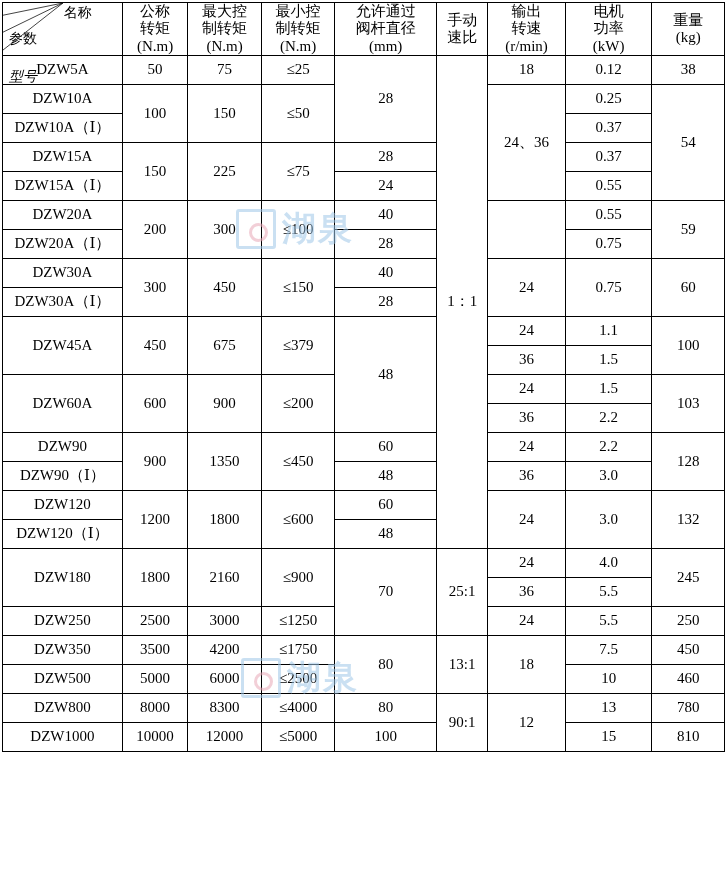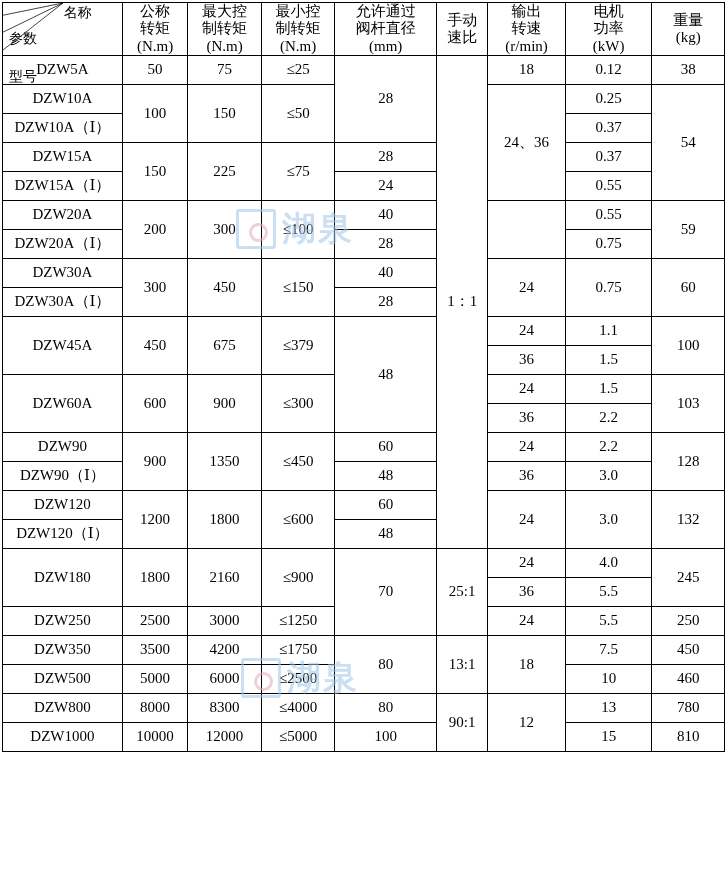--- a/index.html
+++ b/index.html
@@ -40,21 +40,21 @@
   
   td.corner{
     position:relative;
     height:110px;
     padding:0;
   }
   .corner-inner{position:relative;width:100%;height:100%;}
   .corner-inner .lbl{position:absolute;font-size:14px;white-space:nowrap;}
   .corner-inner .lbl.name{top:2px;right:30px;}
   .corner-inner .lbl.param{top:28px;left:6px;}
-  .corner-inner .lbl.model{top:66px;left:6px;}
+  .corner-inner .lbl.model{top:66px;left:6px;font-style:italic;}
   .corner-inner svg{position:absolute;inset:0;width:100%;height:100%;}
 
   
   .wm{
     position:absolute;
     pointer-events:none;
     user-select:none;
     opacity:.55;
   }
   .wm-logo{
@@ -215,21 +215,21 @@
       </tr>
       <tr>
         <td>36</td>
         <td>1.5</td>
       </tr>
 
       <tr>
         <td class="model" rowspan="2">DZW60A</td>
         <td rowspan="2">600</td>
         <td rowspan="2">900</td>
-        <td rowspan="2">≤300</td>
+        <td rowspan="2">≤200</td>
         <td>24</td>
         <td>1.5</td>
         <td rowspan="2">103</td>
       </tr>
       <tr>
         <td>36</td>
         <td>2.2</td>
       </tr>
 
       <tr>

